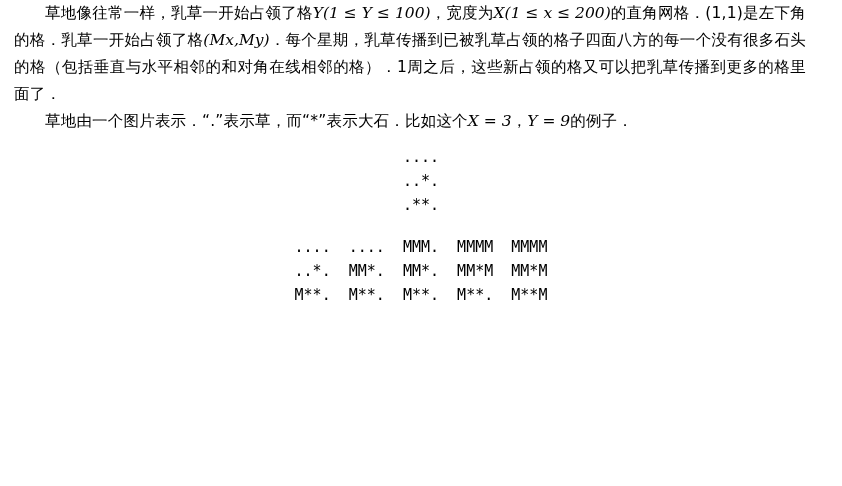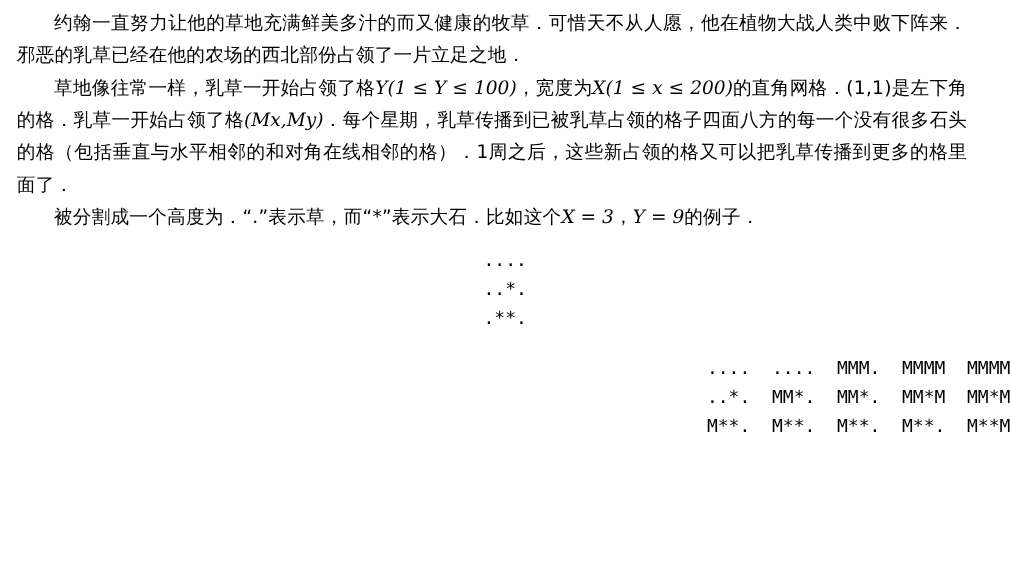--- a/index.html
+++ b/index.html
@@ -46,41 +46,40 @@
     text-align: left;
     margin: 0;
   }
   .art-center {
     display: flex;
     justify-content: center;
     margin-top: 10px;
   }
   .art-center-2 {
     display: flex;
-    justify-content: flex-end;
+    justify-content: center;
     margin-top: 8px;
   }
   .gap-sm {
     height: 10px;
   }
   .gap-md {
     height: 14px;
   }
 </style>
 </head>
 <body>
 
 <div class="page">
 
-  <p class="para first"><span>约翰一直努力让他的草地充满鲜美多汁的而又健康的牧草．可惜天不从人愿，他在植物大战人类中败下阵来．邪恶的乳草已经在他的农场的西北部份占领了一片立足之地．</span></p>
 
   <p class="para"><span>草地像往常一样，乳草一开始占领了格</span><span class="math">Y(1 ≤ Y ≤ 100)</span><span>，宽度为</span><span class="math">X(1 ≤ x ≤ 200)</span><span>的直角网格．(1,1)是左下角的格．乳草一开始占领了格</span><span class="math">(Mx,My)</span><span>．每个星期，乳草传播到已被乳草占领的格子四面八方的每一个没有很多石头的格（包括垂直与水平相邻的和对角在线相邻的格）．1周之后，这些新占领的格又可以把乳草传播到更多的格里面了．</span></p>
 
 
-  <p class="para"><span>被分割成一个高度为．“.”表示草，而“*”表示大石．比如这个</span><span class="math">X = 3</span><span>，</span><span class="math">Y = 9</span><span>的例子．</span></p>
+  <p class="para"><span>草地由一个图片表示．“.”表示草，而“*”表示大石．比如这个</span><span class="math">X = 3</span><span>，</span><span class="math">Y = 9</span><span>的例子．</span></p>
 
   <div class="art-center">
     <pre class="mono-block">....
 ..*.
 .**.</pre>
   </div>
 
   <div class="gap-sm"></div>
 
 

